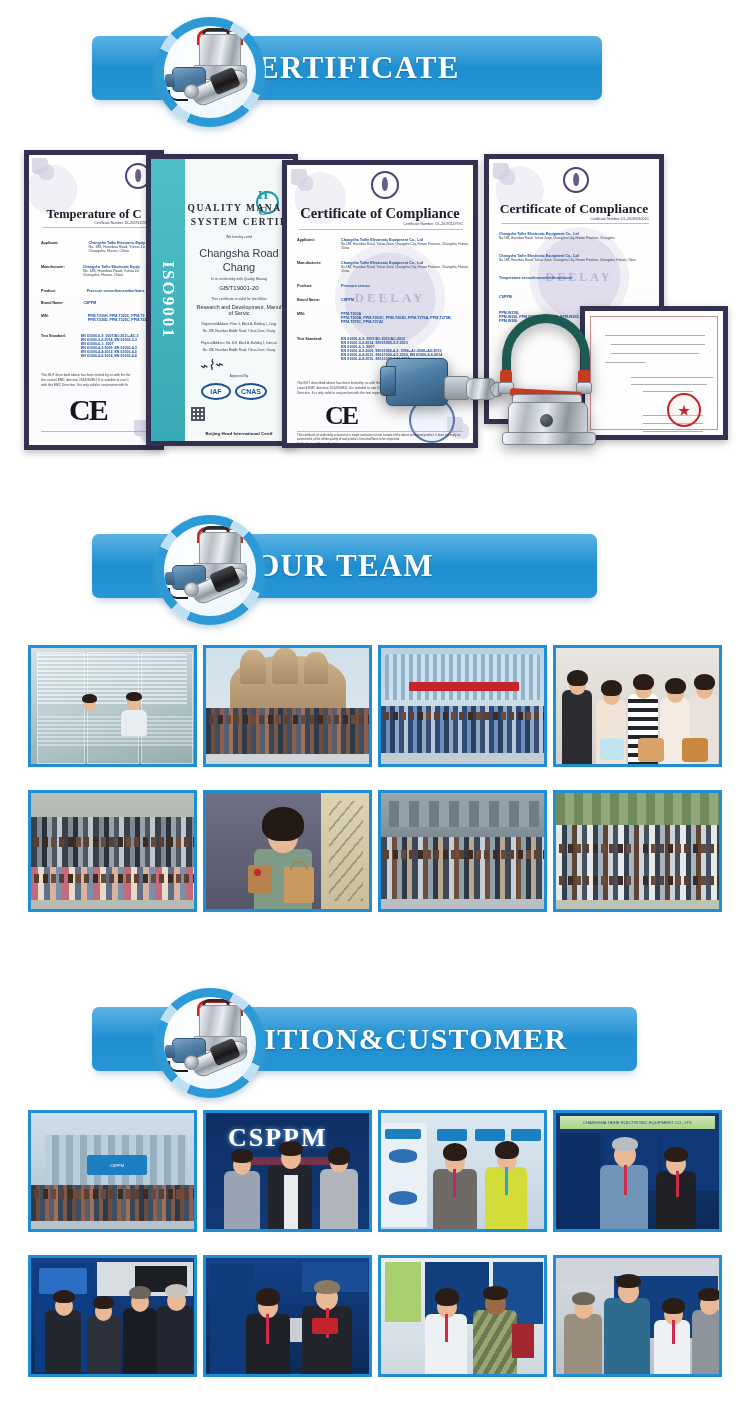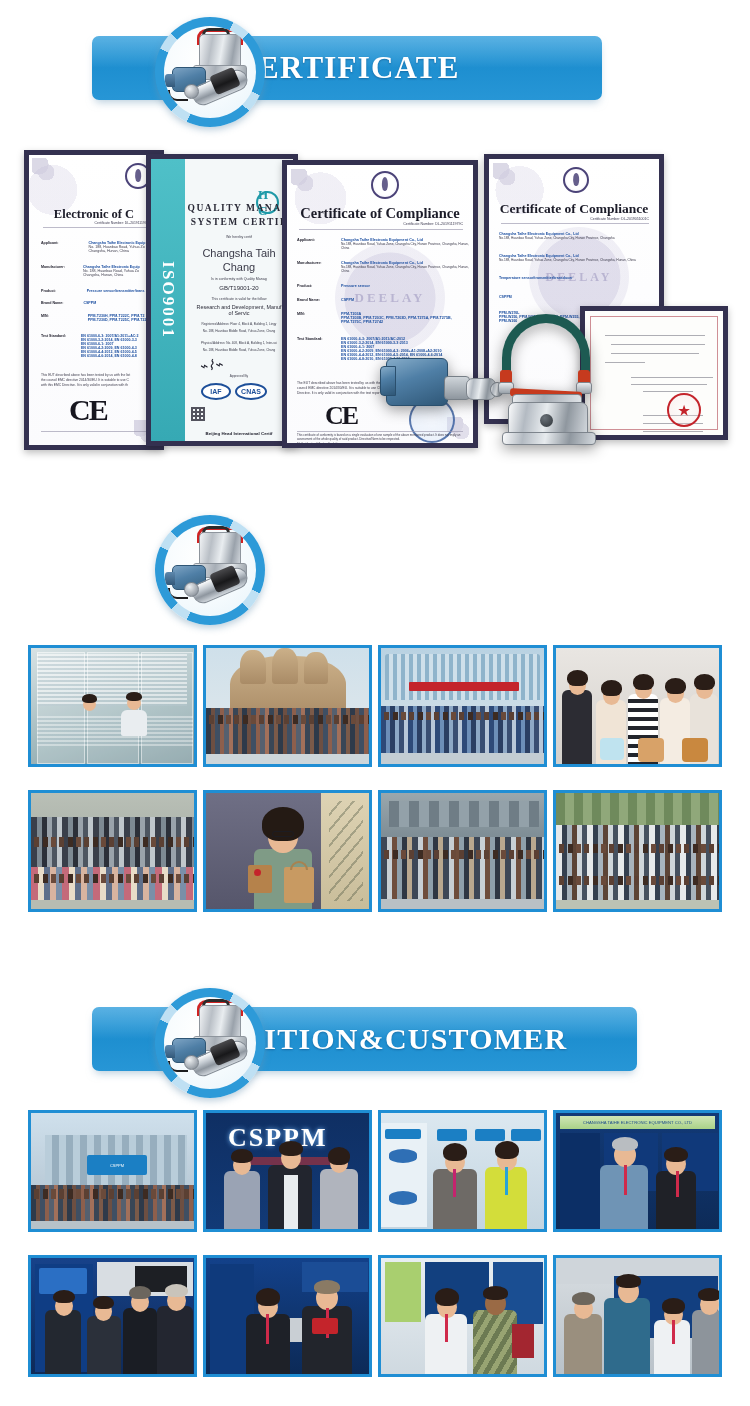--- a/index.html
+++ b/index.html
@@ -313,21 +313,21 @@
     </div>
   </div>
 
   <div class="certs">
 
     <div class="cert" style="left:24px; top:12px; width:140px; height:300px;">
       <div class="cert-paper"></div>
       <div class="cert-corner" style="left:3px; top:3px;"></div>
       <div class="cert-corner" style="right:3px; bottom:3px;"></div>
       <div class="cert-seal" style="left:96px; top:8px; width:26px; height:26px;"></div>
-      <div class="cert-h1" style="top:52px; font-size:12.5px;">Electronic of C</div>
+      <div class="cert-h1" style="top:52px; font-size:12.5px;">Temperature of C</div>
       <div class="cert-rule" style="left:14px; right:10px; top:72px;"></div>
       <div class="cert-num" style="right:8px; top:66px; font-size:3.4px;">Certificate Number: DL-2019111979C</div>
 
       <div class="row" style="left:12px; top:86px; font-size:3.6px;">
         <span class="lbl">Applicant:</span>
         <span style="margin-left:26px;"><span class="val">Changsha Taihe Electronic Equip</span><br>
         <span class="sub" style="white-space:pre-line;">No. 188, Huanbao Road, Yuhua Zo
 Changsha, Hunan, China</span></span>
       </div>
       <div class="row" style="left:12px; top:110px; font-size:3.6px;">
@@ -368,21 +368,21 @@
     <div class="cert" style="left:146px; top:16px; width:152px; height:292px;">
       <div class="cert-paper" style="background:#f4f8f9;"></div>
       <div class="iso-side">
         <span style="font-size:17px;">ISO9001</span>
       </div>
       <div class="iso-logo" style="right:14px; top:12px; width:23px; height:23px; font-size:13px;margin-top:20px;">H C</div>
       <div class="iso-h" style="left:34px; top:44px; font-size:9.5px;">QUALITY MANAG</div>
       <div class="iso-h" style="left:34px; top:58px; font-size:9.5px;">SYSTEM CERTIF</div>
       <div class="iso-ctr" style="left:34px; top:76px; font-size:3.6px;">We hereby certif</div>
       <div class="iso-ctr" style="left:34px; top:83px; font-size:3.6px;"></div>
-      <div class="iso-big" style="left:34px; top:88px; font-size:11px;">Changsha Taih</div>
+      <div class="iso-big" style="left:34px; top:88px; font-size:11px;">Changsha Road</div>
       <div class="iso-big" style="left:34px; top:102px; font-size:11px;">Chang</div>
       <div class="iso-ctr" style="left:34px; top:118px; font-size:3.6px;">Is in conformity with Quality Manag</div>
       <div class="iso-ctr" style="left:34px; top:126px; font-size:6px; color:#2b2b38;">GB/T19001-20</div>
       <div class="iso-ctr" style="left:34px; top:138px; font-size:3.5px;">This certificate is valid for the follow</div>
       <div class="iso-ctr" style="left:34px; top:145px; font-size:5.4px; white-space:pre-line; color:#2b2b38;">Research and Development, Manuf
 of Servic</div>
       <div class="iso-ctr" style="left:34px; top:163px; font-size:3.1px;">Registered Address: Floor 4, Block A, Building 1, Lingy</div>
       <div class="iso-ctr" style="left:34px; top:170px; font-size:3.1px;">No. 188, Huanbao Middle Road, Yuhua Zone, Chang</div>
       <div class="iso-ctr" style="left:34px; top:182px; font-size:3.1px;">Physical Address: No. 408, Block A, Building 1, Inter-sci</div>
       <div class="iso-ctr" style="left:34px; top:189px; font-size:3.1px;">No. 188, Huanbao Middle Road, Yuhua Zone, Chang</div>
@@ -510,20 +510,23 @@
       <div class="sens-red" style="left:24px; top:82px; width:72px; height:8px; background:#c63a1e; transform:rotate(3deg);"></div>
       <div class="sens-top" style="left:26px; top:86px; width:70px; height:12px;"></div>
       <div class="sens-cyl" style="left:22px; top:94px; width:80px; height:38px;"></div>
       <div class="sens-cyl" style="left:16px; top:124px; width:94px; height:13px; border-radius:4px;"></div>
       <div style="position:absolute; left:54px; top:106px; width:13px; height:13px; border-radius:50%;
                   background:radial-gradient(circle at 35% 30%,#6b7279,#2e3338);"></div>
     </div>
   </div>
 
   <div class="banner" style="left:0; top:512px; width:750px;">
+    <div class="banner-bar" style="width:505px;">
+      <div class="banner-title" style="font-size:31px;">OUR TEAM</div>
+    </div>
     <div class="badge" style="left:155px; top:3px;">
       <div class="badge-ring"></div>
       <div class="badge-inner">
         <div class="pr-clip"></div>
           <div class="pr-clip-b"></div>
         <div class="pr-flange"></div>
         <div class="pr-trans"></div>
         <div class="pr-wire"></div>
         <div class="pr-body"></div>
           <div class="pr-cap"></div>

